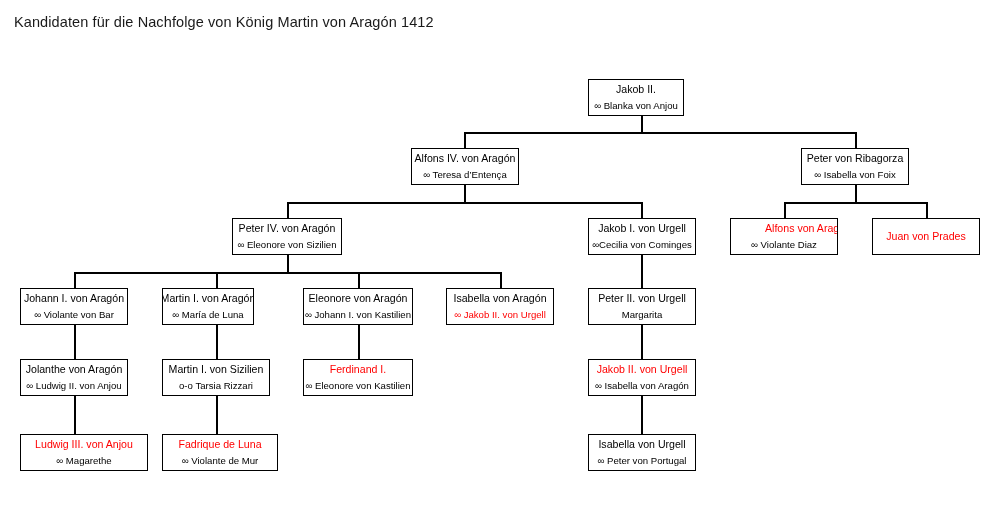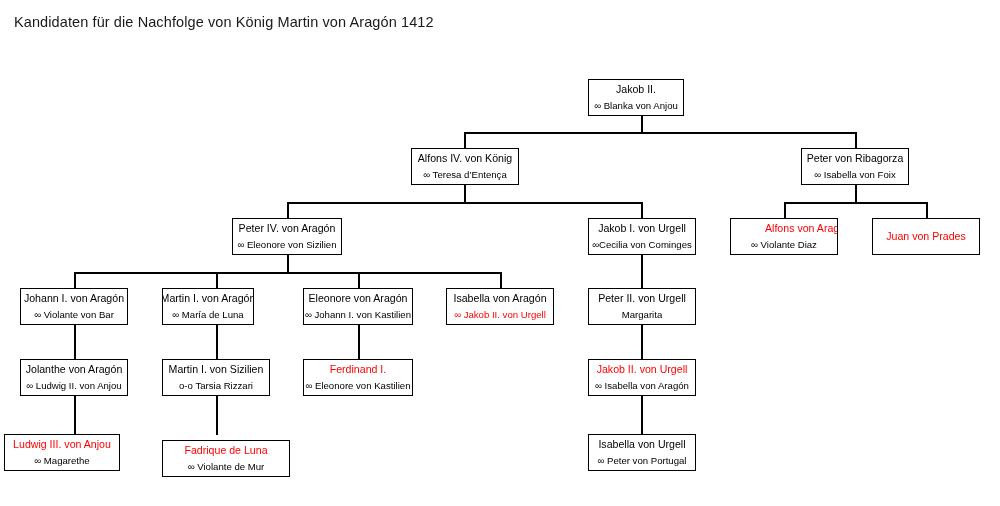--- a/index.html
+++ b/index.html
@@ -94,21 +94,21 @@
       <div class="edge v" style="left: 74px; top: 396px; height: 39px;"></div>
       <div class="edge v" style="left: 216px; top: 396px; height: 39px;"></div>
       <div class="edge v" style="left: 641px; top: 396px; height: 39px;"></div>
     </div>
   <div id="node-layer">
       <div class="node" style="left: 588px; top: 79px; width: 96px; height: 37px;">
         <div class="node-name" style="color: rgb(0, 0, 0);">Jakob II.</div>
         <div class="node-spouse" style="color: rgb(0, 0, 0);">∞ Blanka von Anjou</div>
       </div>
       <div class="node" style="left: 411px; top: 148px; width: 108px; height: 37px;">
-        <div class="node-name" style="color: rgb(0, 0, 0);">Alfons IV. von König</div>
+        <div class="node-name" style="color: rgb(0, 0, 0);">Alfons IV. von Aragón</div>
         <div class="node-spouse" style="color: rgb(0, 0, 0);">∞ Teresa d’Entença</div>
       </div>
       <div class="node" style="left: 801px; top: 148px; width: 108px; height: 37px;">
         <div class="node-name" style="color: rgb(0, 0, 0);">Peter von Ribagorza</div>
         <div class="node-spouse" style="color: rgb(0, 0, 0);">∞ Isabella von Foix</div>
       </div>
       <div class="node" style="left: 232px; top: 218px; width: 110px; height: 37px;">
         <div class="node-name" style="color: rgb(0, 0, 0);">Peter IV. von Aragón</div>
         <div class="node-spouse" style="color: rgb(0, 0, 0);">∞ Eleonore von Sizilien</div>
       </div>
@@ -152,25 +152,25 @@
         <div class="node-spouse" style="color: rgb(0, 0, 0);">o-o Tarsia Rizzari</div>
       </div>
       <div class="node" style="left: 303px; top: 359px; width: 110px; height: 37px;">
         <div class="node-name" style="color: rgb(255, 0, 0);">Ferdinand I.</div>
         <div class="node-spouse" style="color: rgb(0, 0, 0);">∞ Eleonore von Kastilien</div>
       </div>
       <div class="node" style="left: 588px; top: 359px; width: 108px; height: 37px;">
         <div class="node-name" style="color: rgb(255, 0, 0);">Jakob II. von Urgell</div>
         <div class="node-spouse" style="color: rgb(0, 0, 0);">∞ Isabella von Aragón</div>
       </div>
-      <div class="node" style="left: 4px; top: 434px; width: 116px; height: 37px;">
+      <div class="node" style="left: 20px; top: 434px; width: 128px; height: 37px;">
         <div class="node-name" style="color: rgb(255, 0, 0);">Ludwig III. von Anjou</div>
         <div class="node-spouse" style="color: rgb(0, 0, 0);">∞ Magarethe</div>
       </div>
-      <div class="node" style="left: 162px; top: 434px; width: 128px; height: 37px; margin-top: 6px;">
+      <div class="node" style="left: 162px; top: 434px; width: 116px; height: 37px;">
         <div class="node-name" style="color: rgb(255, 0, 0);">Fadrique de Luna</div>
         <div class="node-spouse" style="color: rgb(0, 0, 0);">∞ Violante de Mur</div>
       </div>
       <div class="node" style="left: 588px; top: 434px; width: 108px; height: 37px;">
         <div class="node-name" style="color: rgb(0, 0, 0);">Isabella von Urgell</div>
         <div class="node-spouse" style="color: rgb(0, 0, 0);">∞ Peter von Portugal</div>
       </div>
     </div>
 
 </div>

